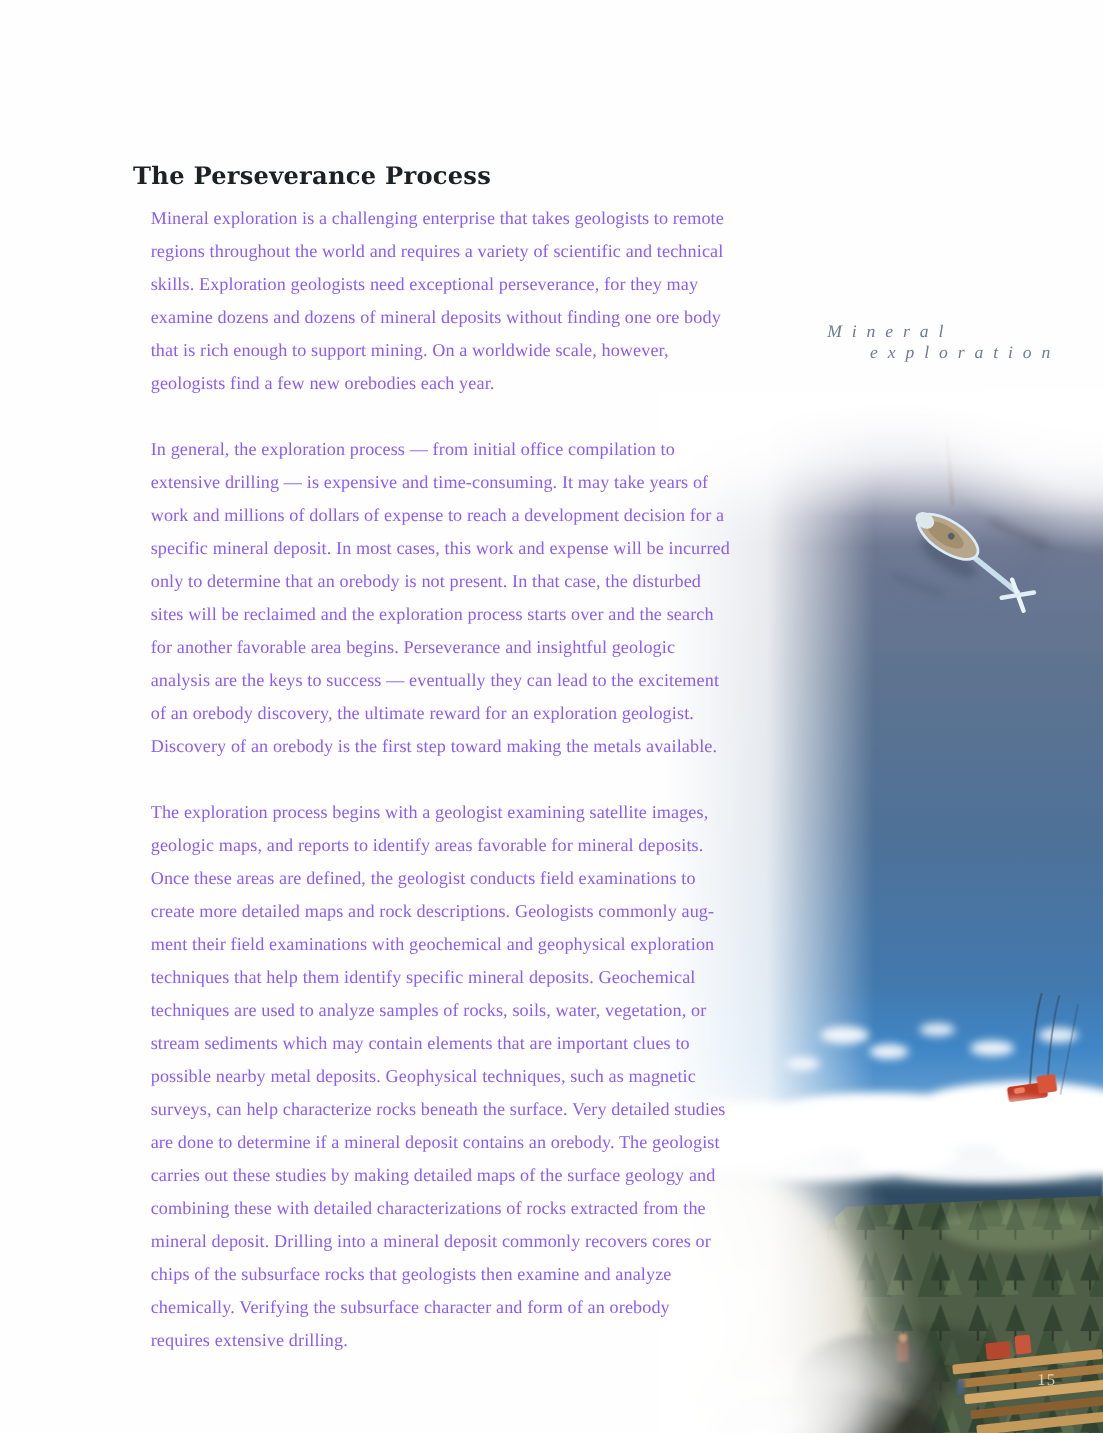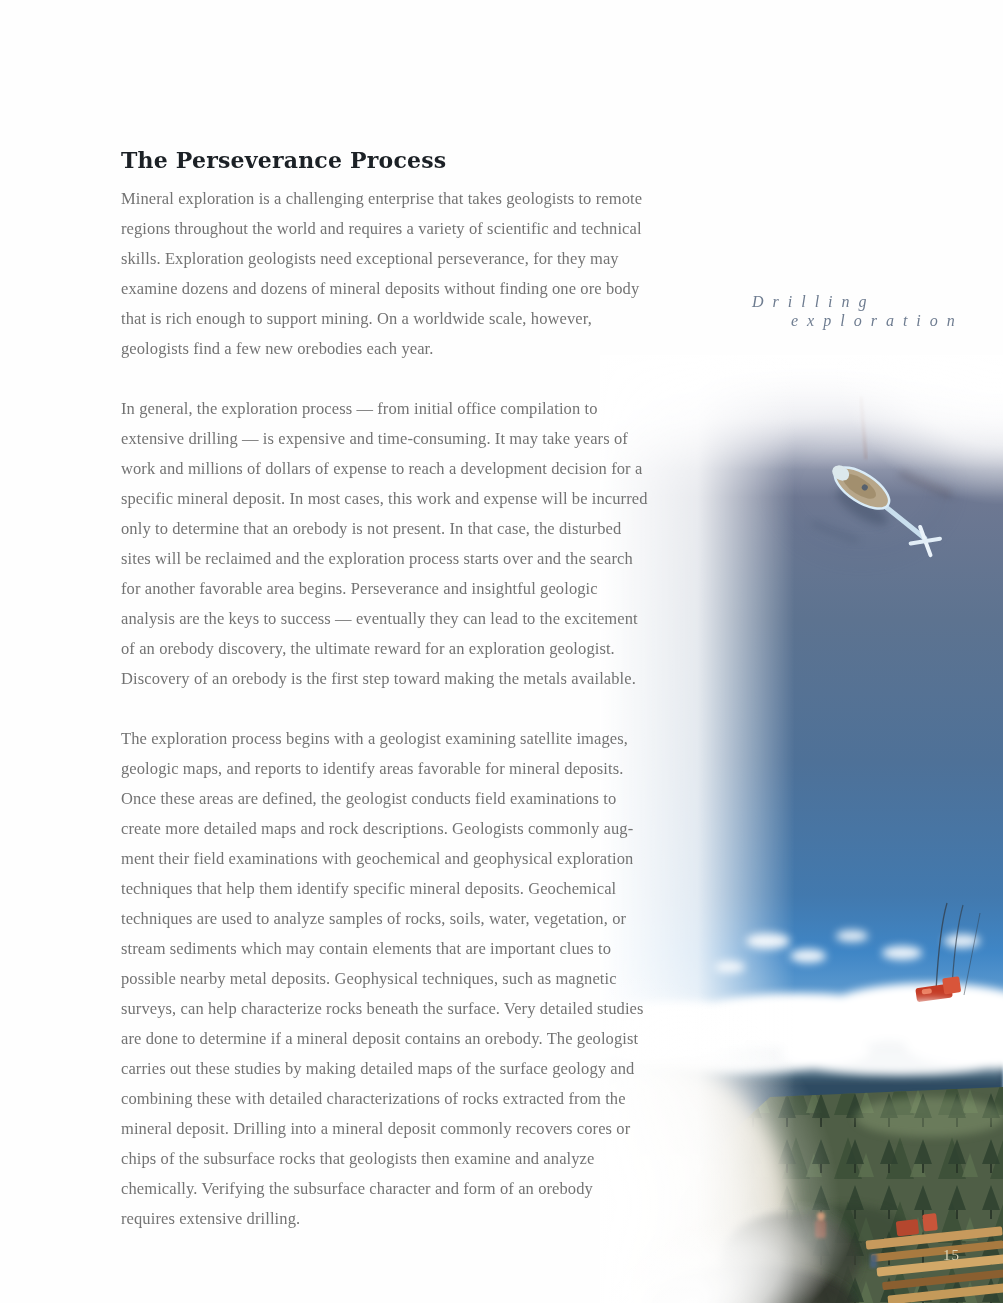--- a/index.html
+++ b/index.html
@@ -7,21 +7,21 @@
     position:relative;width:1003px;height:1303px;background:#fefefe;
     overflow:hidden;font-family:"Liberation Serif",serif;
   }
   
   .article{position:absolute;left:121px;top:146px;width:640px;z-index:3;}
   .article h1{
     margin:0 0 9px 0;font-family:"DejaVu Serif","Liberation Serif",serif;
     font-weight:bold;font-size:22px;line-height:29px;color:#1c2126;letter-spacing:.2px;
   }
   .article p{
-    margin:0 0 30px 0;font-size:16.5px;line-height:30px;color:#737373;
+    margin:0 0 30px 16px;font-size:16.5px;line-height:30px;color:#8b5cf6;
     white-space:pre-line;letter-spacing:.1px;
   }
   
   .sidebar-label{
     position:absolute;left:752px;top:292px;z-index:4;
     font-style:italic;font-size:16px;color:#6e7c90;letter-spacing:9px;line-height:19px;
   }
   .sidebar-label .l2{margin-left:39px;text-align:center;}
   
   .photo{position:absolute;left:600px;top:355px;width:403px;height:948px;z-index:1;}
@@ -180,21 +180,21 @@
         <rect width="403" height="115" fill="url(#topFade)"></rect>
         <rect x="233" y="-150" width="340" height="300" fill="url(#cornerTR)"></rect>
         <rect width="195" height="948" fill="url(#leftFade)"></rect>
         <circle cx="5" cy="850" r="235" fill="url(#mistBL)"></circle>
         <ellipse cx="90" cy="950" rx="180" ry="70" fill="url(#mistBL)" transform="rotate(-28 90 950)"></ellipse>
       </g>
     </svg>
   </div>
 
   <div class="sidebar-label">
-    <div class="l1">Drilling</div>
+    <div class="l1">Mineral</div>
     <div class="l2">exploration</div>
   </div>
 
   <div class="article">
     <h1>The Perseverance Process</h1>
     <p>Mineral exploration is a challenging enterprise that takes geologists to remote
 regions throughout the world and requires a variety of scientific and technical
 skills.  Exploration geologists need exceptional perseverance, for they may
 examine dozens and dozens of mineral deposits without finding one ore body
 that is rich enough to support mining. On a worldwide scale, however,

